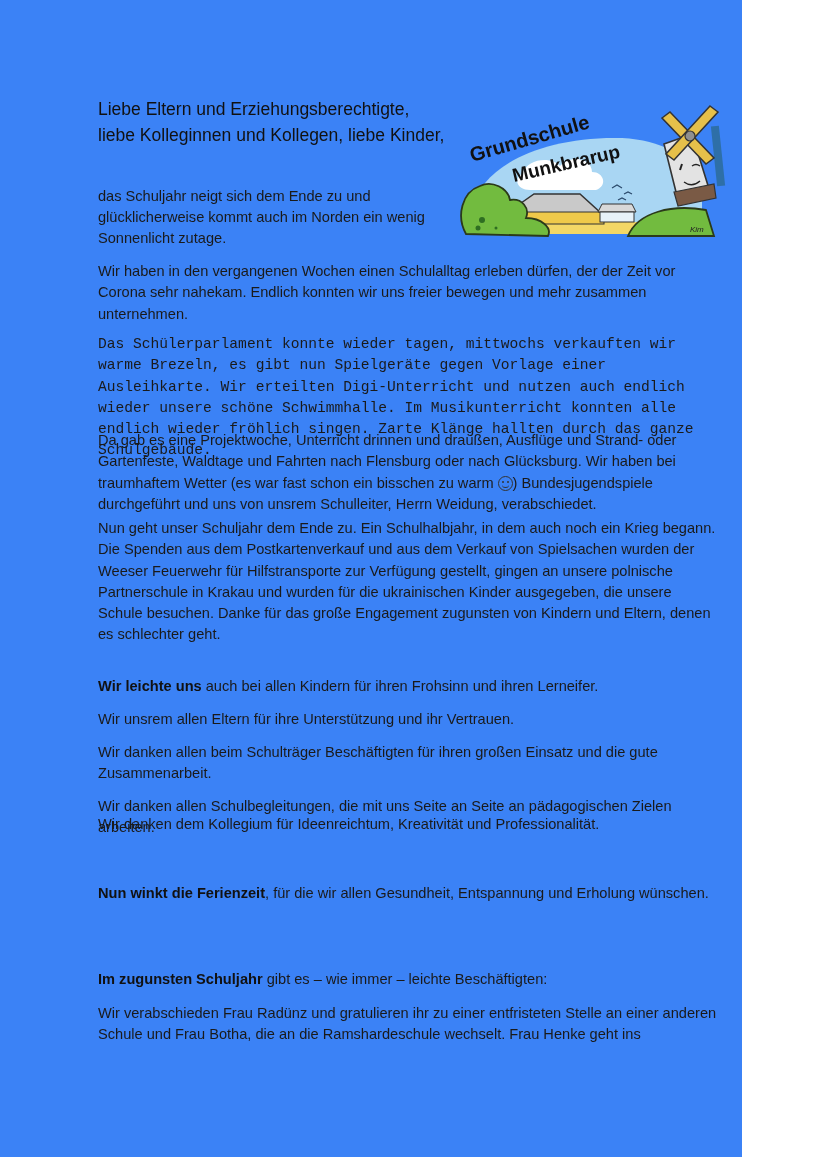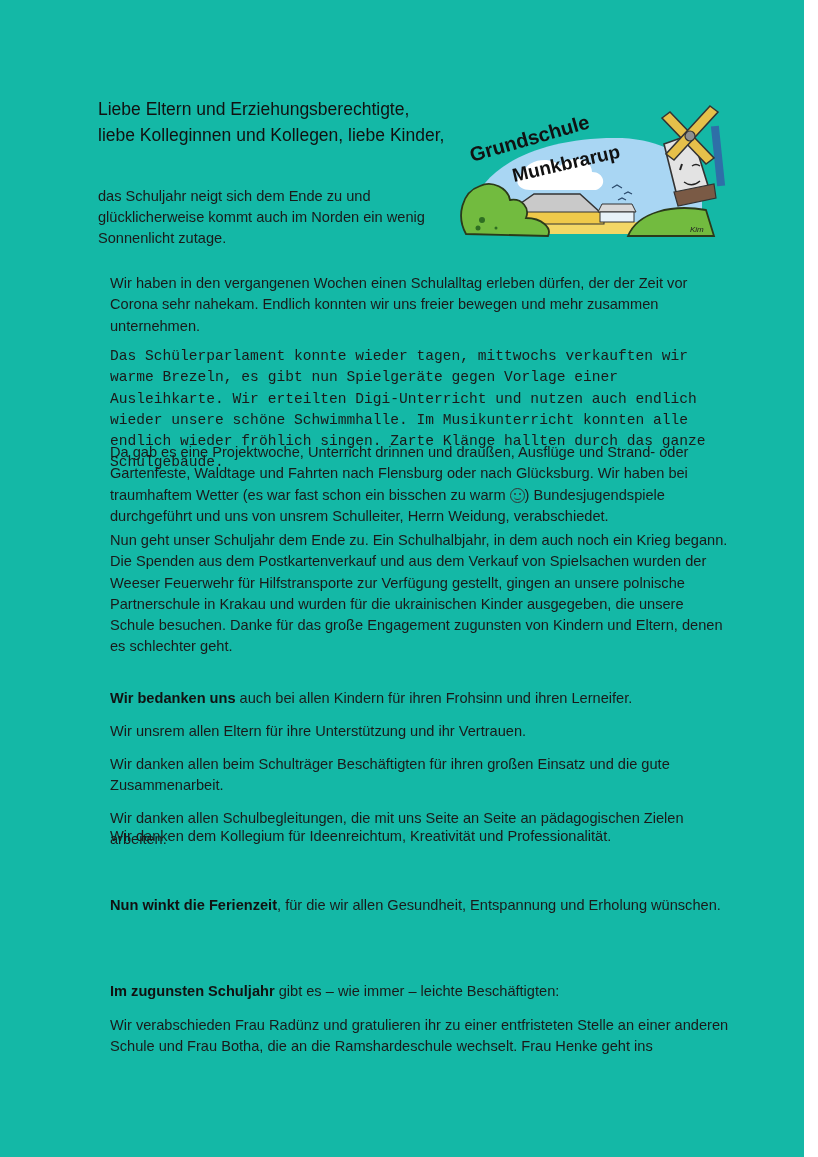--- a/index.html
+++ b/index.html
@@ -1,28 +1,28 @@
 <!DOCTYPE html>
 <html><head>
 <meta charset="utf-8">
 <style>
   html, body { margin: 0; padding: 0; background: #ffffff; }
   body { width: 818px; height: 1157px; position: relative; overflow: hidden;
          font-family: "Liberation Sans", "DejaVu Sans", sans-serif; color: #1a1a1a; }
-  .page { position: absolute; left: 0; top: 0; width: 804px; height: 1157px; background: #14b8a6; }
+  .page { position: absolute; left: 0; top: 0; width: 742px; height: 1157px; background: #3b82f6; }
 
   .salutation { position: absolute; left: 98px; top: 96px; width: 350px;
                 font-size: 17.5px; line-height: 26px; color: #111; }
   .intro { position: absolute; left: 98px; top: 186px; width: 340px;
            font-size: 14.6px; line-height: 21px; color: #1a1a1a; }
 
   .logo { position: absolute; left: 452px; top: 96px; width: 284px; height: 148px; }
 
   .body-text { position: absolute; left: 98px; width: 620px;
-               font-size: 14.6px; line-height: 21.3px; color: #1a1a1a; margin: 12px; }
+               font-size: 14.6px; line-height: 21.3px; color: #1a1a1a; margin: 0; }
   .body-text b { font-weight: bold; color: #111; }
 
   .p1 { top: 261px; }
   .p2 { top: 334px; font-family: Liberation Mono, monospace; }
   .p3 { top: 430px; }
   .p4 { top: 518px; }
   .p5 { top: 676px; }
   .p6 { top: 709px; }
   .p7 { top: 742px; }
   .p8 { top: 796px; }
@@ -84,21 +84,21 @@
 
     <text x="20" y="66" font-family="Liberation Sans, sans-serif" font-weight="bold" font-size="20" fill="#111" transform="rotate(-16 20 66)">Grundschule</text>
     <text x="62" y="86" font-family="Liberation Sans, sans-serif" font-weight="bold" font-size="19" fill="#111" transform="rotate(-13 62 86)">Munkbrarup</text>
     <text x="238" y="136" font-family="Liberation Sans, sans-serif" font-style="italic" font-size="8" fill="#222">Kim</text>
   </svg>
 
   <p class="body-text p1">Wir haben in den vergangenen Wochen einen Schulalltag erleben dürfen, der der Zeit vor Corona sehr nahekam. Endlich konnten wir uns freier bewegen und mehr zusammen unternehmen.</p>
   <p class="body-text p2">Das Schülerparlament konnte wieder tagen, mittwochs verkauften wir warme Brezeln, es gibt nun Spielgeräte gegen Vorlage einer Ausleihkarte. Wir erteilten Digi-Unterricht und nutzen auch endlich wieder unsere schöne Schwimmhalle. Im Musikunterricht konnten alle endlich wieder fröhlich singen. Zarte Klänge hallten durch das ganze Schulgebäude.</p>
   <p class="body-text p3"><span>Da gab es eine Projektwoche, Unterricht drinnen und draußen, Ausflüge und Strand- oder Gartenfeste, Waldtage und Fahrten nach Flensburg oder nach Glücksburg. Wir haben bei traumhaftem Wetter (es war fast schon ein bisschen zu warm </span><span class="smiley"></span><span>) Bundesjugendspiele durchgeführt und uns von unsrem Schulleiter, Herrn Weidung, verabschiedet.</span></p>
   <p class="body-text p4">Nun geht unser Schuljahr dem Ende zu.  Ein Schulhalbjahr, in dem auch noch ein Krieg begann. Die Spenden aus dem Postkartenverkauf und aus dem Verkauf von Spielsachen wurden der Weeser Feuerwehr für Hilfstransporte zur Verfügung gestellt, gingen an unsere polnische Partnerschule in Krakau und wurden für die ukrainischen Kinder ausgegeben, die unsere Schule besuchen. Danke für das große Engagement zugunsten von Kindern und Eltern, denen es schlechter geht.</p>
-  <p class="body-text p5"><b>Wir bedanken uns</b><span> auch bei allen Kindern für ihren Frohsinn und ihren Lerneifer.</span></p>
+  <p class="body-text p5"><b>Wir leichte uns</b><span> auch bei allen Kindern für ihren Frohsinn und ihren Lerneifer.</span></p>
   <p class="body-text p6">Wir unsrem allen Eltern für ihre Unterstützung und ihr Vertrauen.</p>
   <p class="body-text p7">Wir danken allen beim Schulträger Beschäftigten für ihren großen Einsatz und die gute Zusammenarbeit.</p>
   <p class="body-text p8">Wir danken allen Schulbegleitungen, die mit uns Seite an Seite an pädagogischen Zielen arbeiten.</p>
   <p class="body-text p9">Wir danken dem Kollegium für Ideenreichtum, Kreativität und Professionalität.</p>
   <p class="body-text p10"><b>Nun winkt die Ferienzeit</b><span>, für die wir allen Gesundheit, Entspannung und Erholung wünschen.</span></p>
   <p class="body-text p11"><b>Im zugunsten Schuljahr</b><span> gibt es – wie immer – leichte Beschäftigten:</span></p>
   <p class="body-text p12">Wir verabschieden Frau Radünz und gratulieren ihr zu einer entfristeten Stelle an einer anderen Schule und Frau Botha, die an die Ramshardeschule wechselt. Frau Henke geht ins</p>
 
 </div>
 

